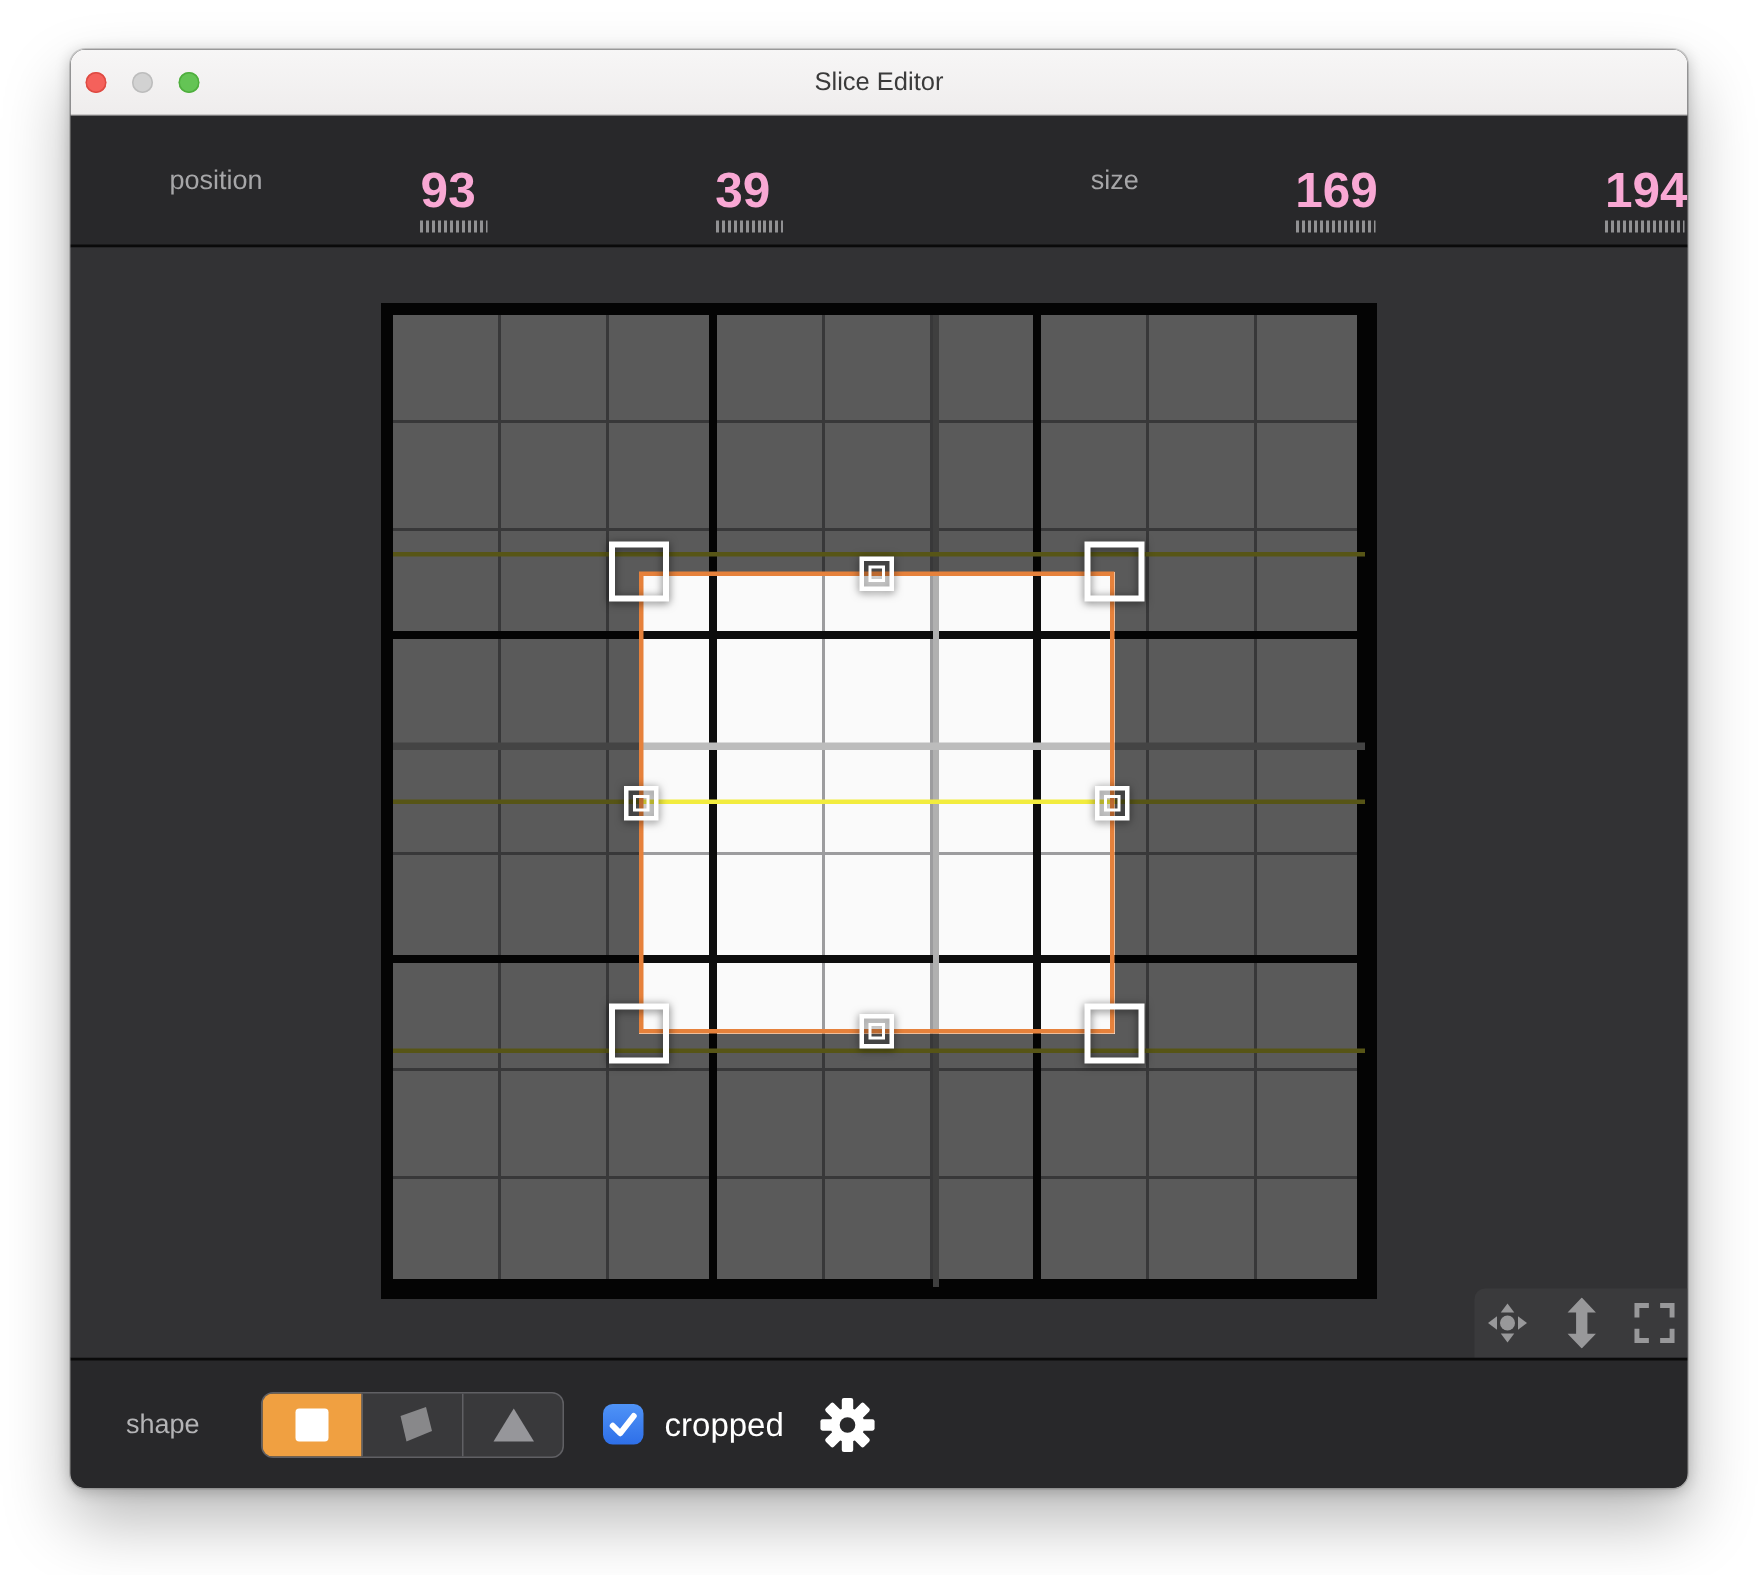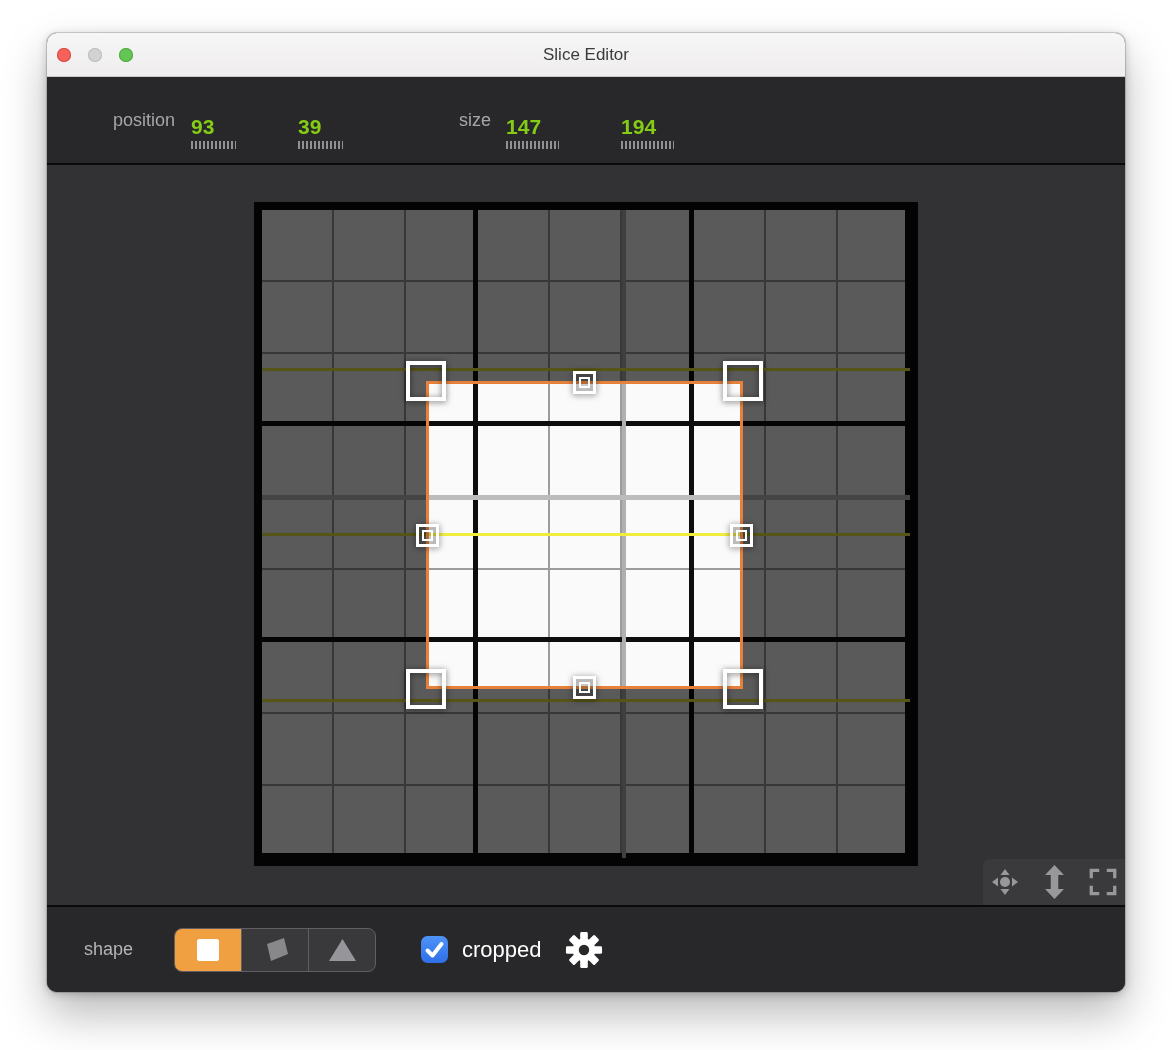--- a/index.html
+++ b/index.html
@@ -27,25 +27,25 @@
   .light.green { background:#64c455; box-shadow:inset 0 0 0 1px #4fae3e; }
   .title{
     position:absolute; left:0; right:0; text-align:center;
     font-size:17px; font-weight:500; color:#3b3b3b;
   }
 
   
   .toolbar{
     height:88px; flex:0 0 88px; background:#28282a;
     border-bottom:2px solid #0a0a0a;
-    display:flex; align-items:center; padding-left:66px;
+    display:flex; align-items:center; padding-left:66px;justify-content:space-between;
   }
   .tb-label{ font-size:18px; color:#a6a6a8; }
   .scrub{ display:flex; flex-direction:column; }
-  .scrub .num{ font-size:21px; font-weight:700; color:#84cc16; line-height:1;margin-top:24px; }
+  .scrub .num{ font-size:33px; font-weight:700; color:#f9a8d4; line-height:1;margin-top:24px; }
   .ticks{
     height:8px; margin-top:4px;
     background:repeating-linear-gradient(90deg,#919193 0 2px,transparent 2px 4px);
   }
   .ticks.w2{ width:45px; } .ticks.w3{ width:53px; }
   .ml16{ margin-left:16px; } .ml62{ margin-left:62px; } .ml85{ margin-left:116px; } .ml15{ margin-left:15px; }
 
   
   .canvas{ flex:1 1 auto; position:relative; background:#323234; overflow:hidden; }
 
@@ -97,21 +97,21 @@
   .segmented{
     margin-left:41px; width:202px; height:44px;
     border:1.5px solid #606064; border-radius:8px; overflow:hidden;
     display:flex; background:#39393b;
   }
   .segment{ flex:1 1 0; display:flex; align-items:center; justify-content:center; background:transparent; border:none; }
   .segment + .segment{ border-left:1.5px solid #606064; }
   .segment.selected{ background:#f0a041; }
   .sq-icon{ width:22px; height:22px; background:#ffffff; border-radius:2.5px; }
 
-  .cropped-field{ margin-left:45px; display:flex; align-items:center; }
+  .cropped-field{ margin-left:26px; display:flex; align-items:center; }
   .checkbox{
     width:27px; height:27px; border-radius:6.5px;
     background:linear-gradient(#4f93f7,#2e6fe8);
     display:flex; align-items:center; justify-content:center;
   }
   .cropped-text{ margin-left:14px; font-size:22px; color:#ffffff; }
 
   .add-slices{
     margin-left:auto; height:48px; padding:0 30px;
     border:2px solid #5c5c5e; border-radius:9px; background:transparent;
@@ -139,21 +139,21 @@
     <div class="scrub ml16">
       <span class="num">93</span>
       <span class="ticks w2"></span>
     </div>
     <div class="scrub ml62">
       <span class="num">39</span>
       <span class="ticks w2"></span>
     </div>
     <span class="tb-label ml85">size</span>
     <div class="scrub ml15">
-      <span class="num">147</span>
+      <span class="num">169</span>
       <span class="ticks w3"></span>
     </div>
     <div class="scrub ml62">
       <span class="num">194</span>
       <span class="ticks w3"></span>
     </div>
   </div>
 
   <div class="canvas">
     <div class="grid">

